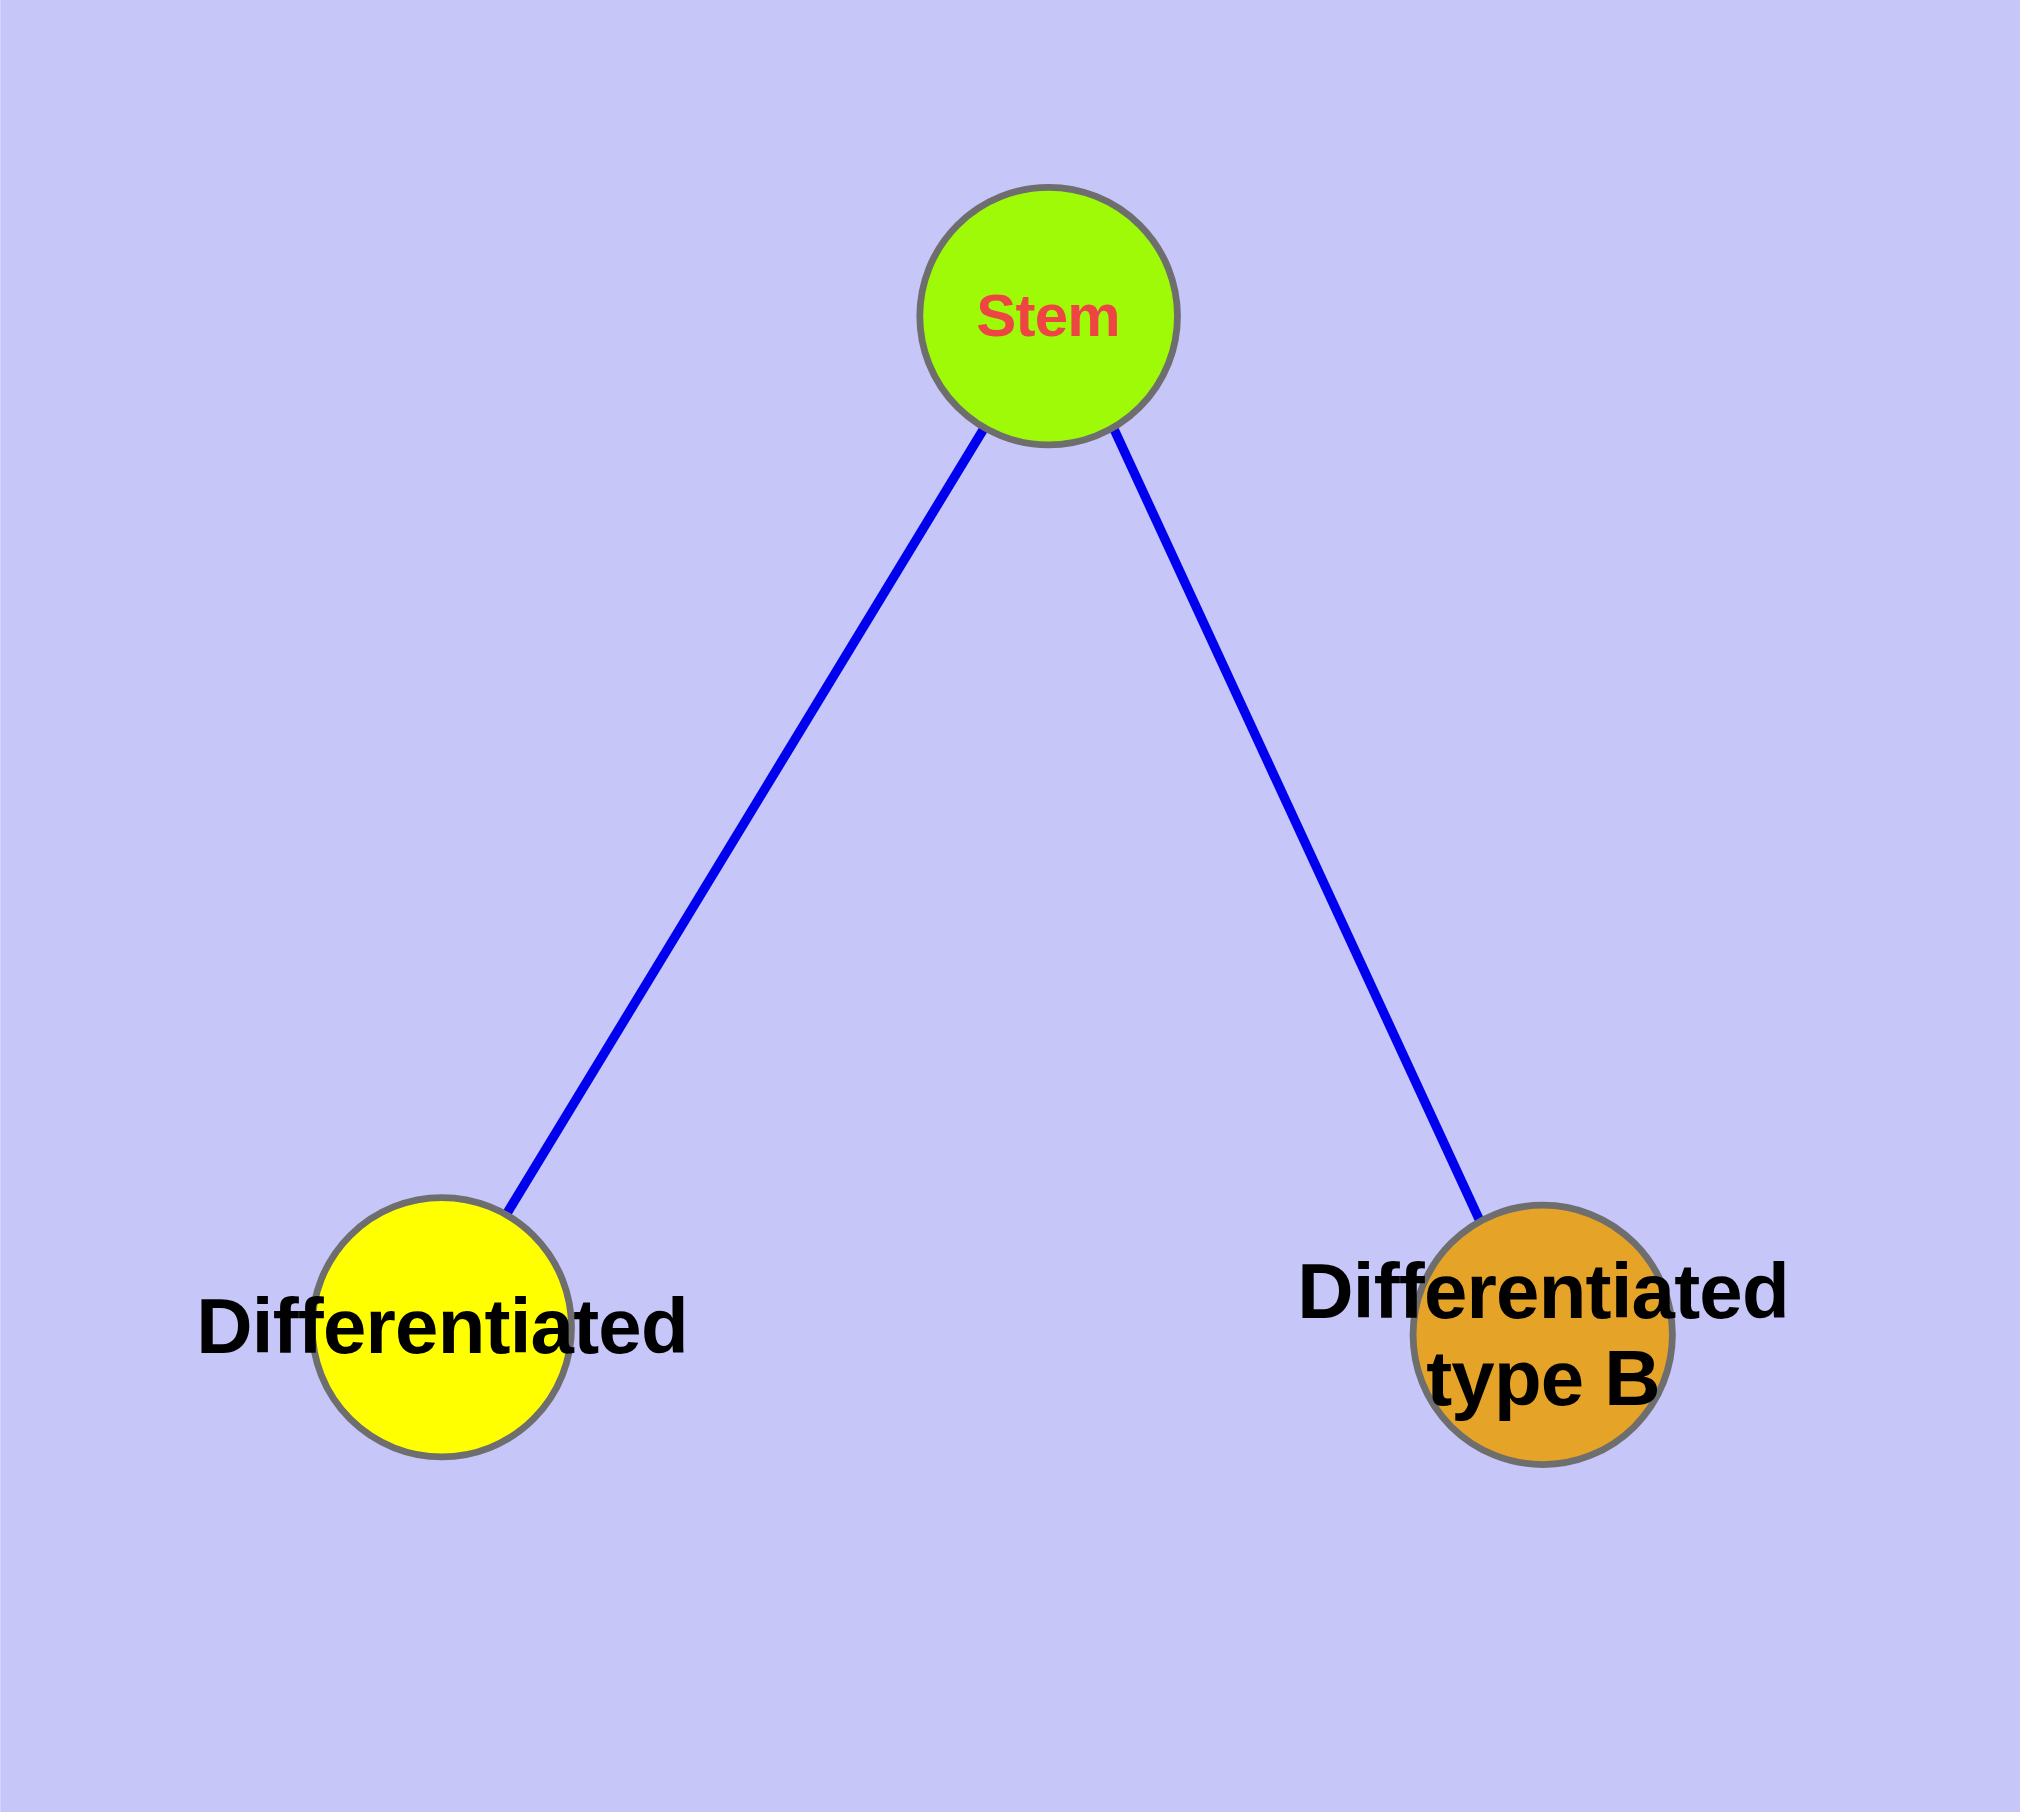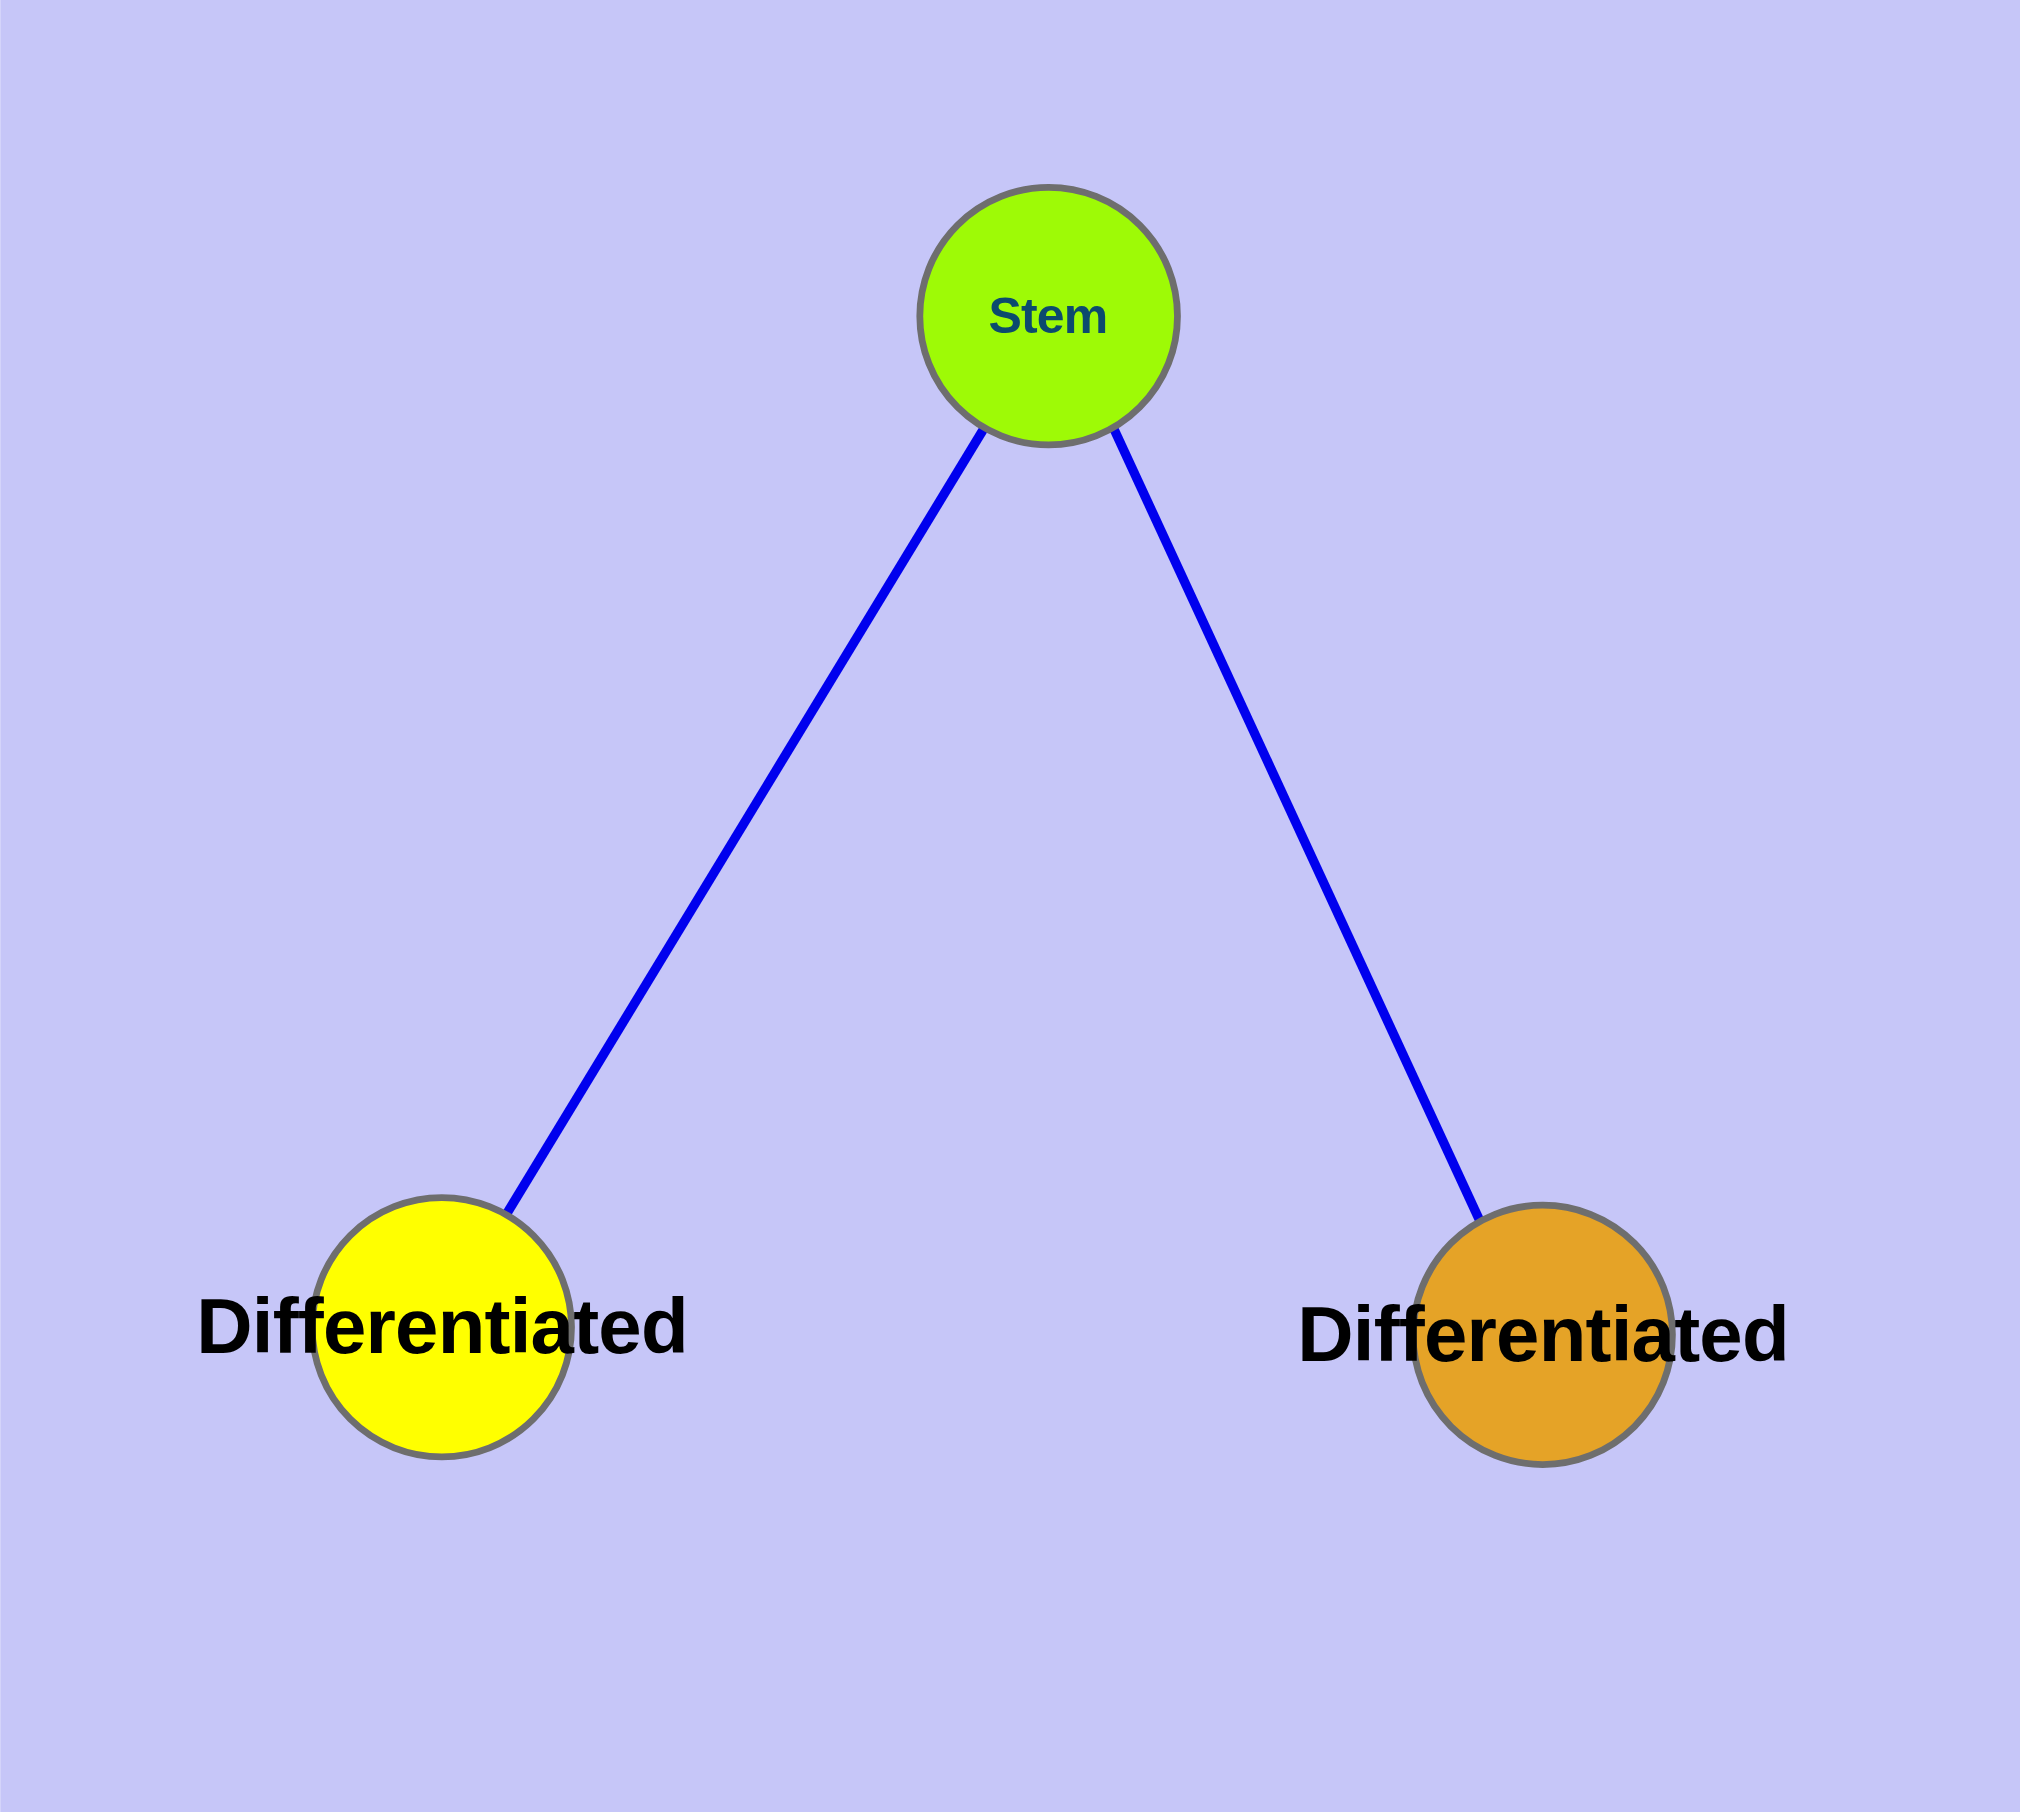--- a/index.html
+++ b/index.html
@@ -49,18 +49,18 @@
       <line id="edge-1" x1="1314" y1="506" x2="1746" y2="1441" stroke="#0000EE" stroke-width="11" stroke-linecap="butt"></line>
     </g>
 
     <g id="nodes-group">
       <circle id="node-circle-0" cx="1237" cy="373" r="152" fill="#9EFA06" stroke="#6E6E6E" stroke-width="8"></circle>
       <circle id="node-circle-1" cx="521" cy="1566" r="153" fill="#FFFF00" stroke="#6E6E6E" stroke-width="8"></circle>
       <circle id="node-circle-2" cx="1820" cy="1575" r="153" fill="#E5A327" stroke="#6E6E6E" stroke-width="8"></circle>
     </g>
   </svg>
 
-  <div class="node-label big" id="node-label-0" style="left: 1048px; top: 316px; font-size: 50px; color: #0c4a6e;"><div>Stem</div></div>
+  <div class="node-label big" id="node-label-0" style="left: 1048px; top: 316px; font-size: 60px; color: #ef4444;"><div>Stem</div></div>
   <div class="node-label big" id="node-label-1" style="left: 442px; top: 1327px; font-size: 78px; color: rgb(0, 0, 0);"><div>Differentiated</div></div>
-  <div class="node-label big" id="node-label-2" style="left: 1543px; top: 1335px; font-size: 78px; color: rgb(0, 0, 0);"><div>Differentiated</div></div>
+  <div class="node-label big" id="node-label-2" style="left: 1543px; top: 1335px; font-size: 78px; color: rgb(0, 0, 0);"><div>Differentiated</div><div>type B</div></div>
 
 </div>
 
 
 </body></html>

